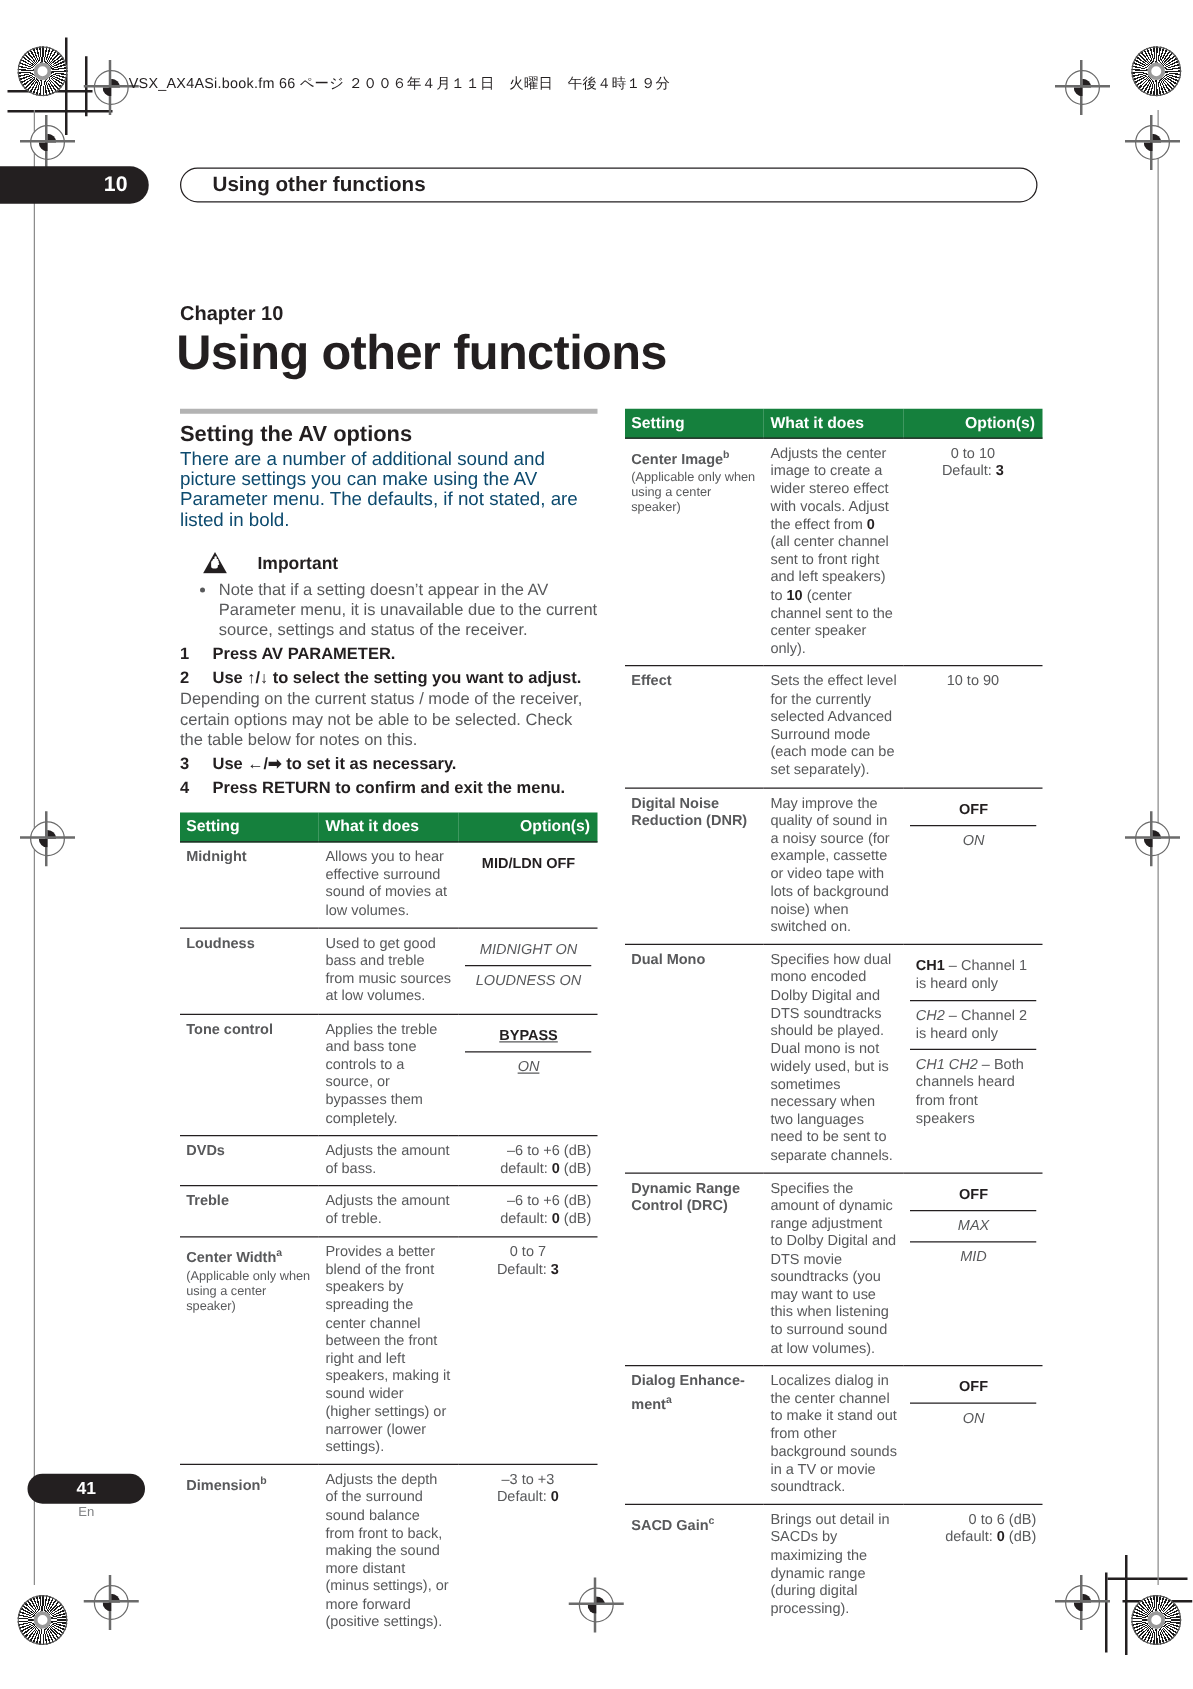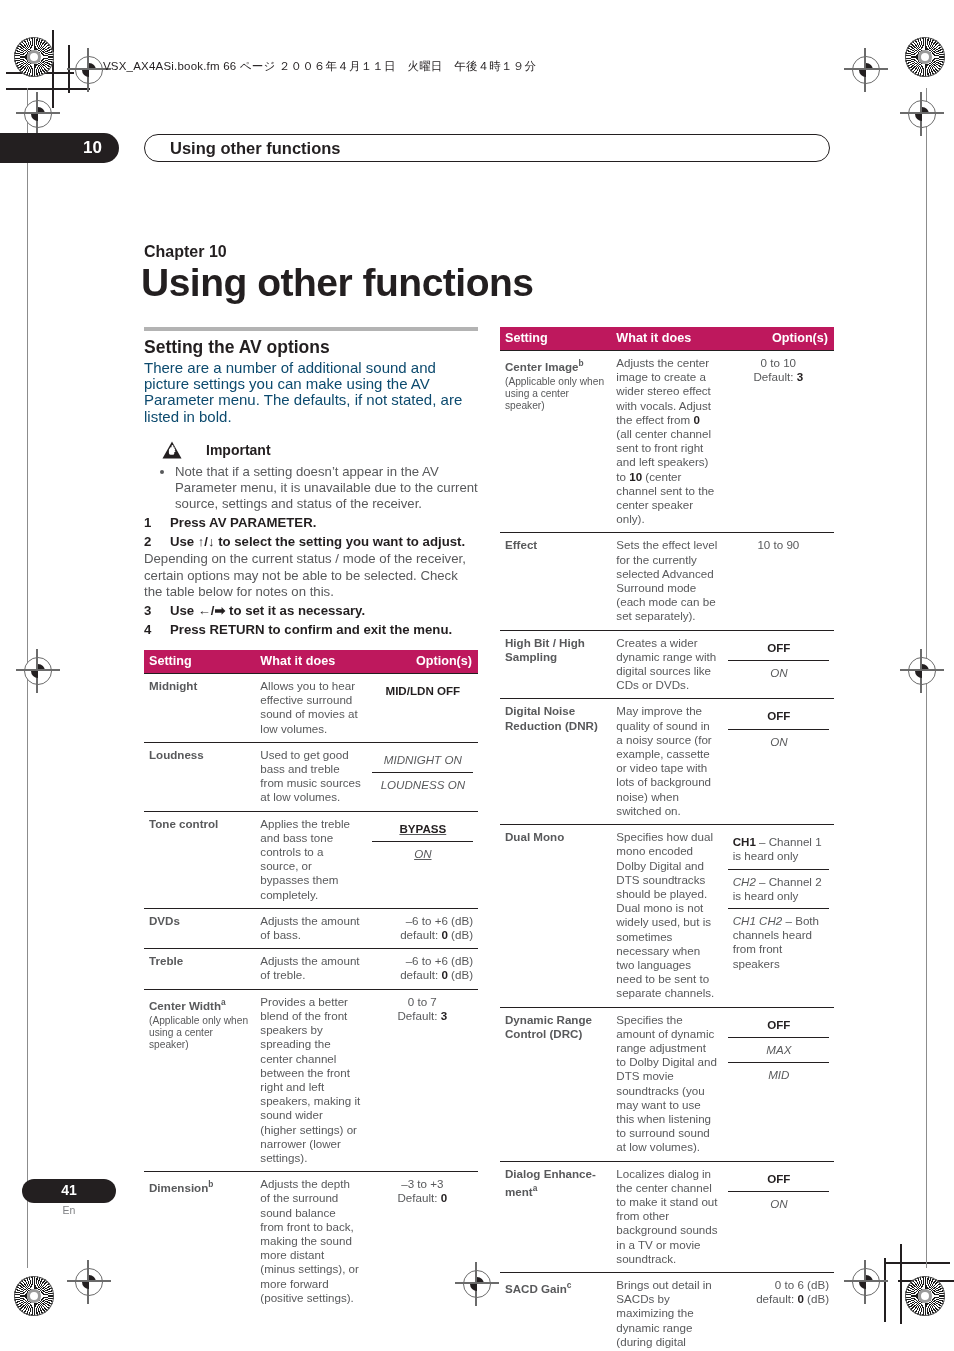--- a/index.html
+++ b/index.html
@@ -105,21 +105,21 @@
   .step-num { display:inline-block; width:26px; }
   .step-body { font-size:13.2px; line-height:16.2px; color:#58595b; margin-top:1px; }
   .arrow { font-size:13px; font-weight:bold; }
 
   
   table.spec {
     border-collapse:collapse; width:334px; table-layout:fixed;
     margin-top:12px;
   }
   table.spec thead th {
-    background:#be185d; color:#ffffff;
+    background:#15803d; color:#ffffff;
     font-size:12.6px; font-weight:bold; text-align:left;
     padding:4px 5px 5px 5px;
     margin-top:44px;
   }
   table.spec thead th.c-opt { text-align:right; padding-right:6px; }
   table.spec td {
     vertical-align:top; padding:5px 5px 6px 5px;
     font-size:11.6px; line-height:14.2px; color:#58595b;
   }
   td.c-set {
@@ -355,28 +355,20 @@
           </td>
         </tr>
         <tr class="rule-top">
           <td class="c-set">Effect</td>
           <td class="c-what">Sets the effect level for the currently selected Advanced Surround mode (each mode can be set separately).</td>
           <td class="c-opt">
             <div>10 to 90</div>
           </td>
         </tr>
         <tr class="rule-top">
-          <td class="c-set">High Bit / High Sampling</td>
-          <td class="c-what">Creates a wider dynamic range with digital sources like CDs or DVDs.</td>
-          <td class="c-opt optcell" style="text-align: center;">
-            <div class="oline" style="text-align:center"><span class="opt-b">OFF</span></div>
-            <div class="oline" style="text-align:center"><span class="opt-i">ON</span></div>
-          </td>
-        </tr>
-        <tr class="rule-top">
           <td class="c-set">Digital Noise Reduction (DNR)</td>
           <td class="c-what">May improve the quality of sound in a noisy source (for example, cassette or video tape with lots of background noise) when switched on.</td>
           <td class="c-opt optcell" style="text-align: center;">
             <div class="oline" style="text-align:center"><span class="opt-b">OFF</span></div>
             <div class="oline" style="text-align:center"><span class="opt-i">ON</span></div>
           </td>
         </tr>
         <tr class="rule-top">
           <td class="c-set">Dual Mono</td>
           <td class="c-what">Specifies how dual mono encoded Dolby Digital and DTS soundtracks should be played. Dual mono is not widely used, but is sometimes necessary when two languages need to be sent to separate channels.</td>

